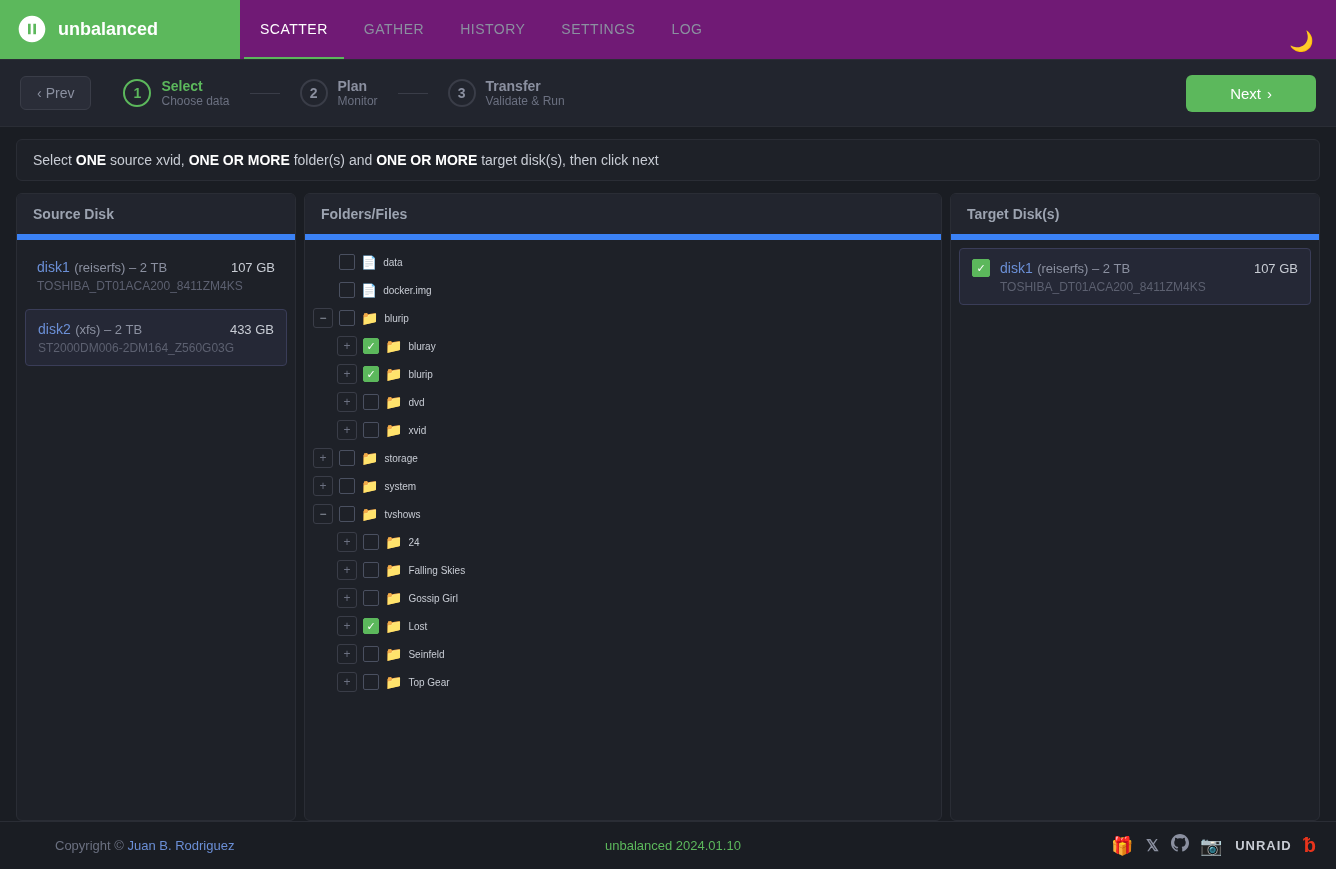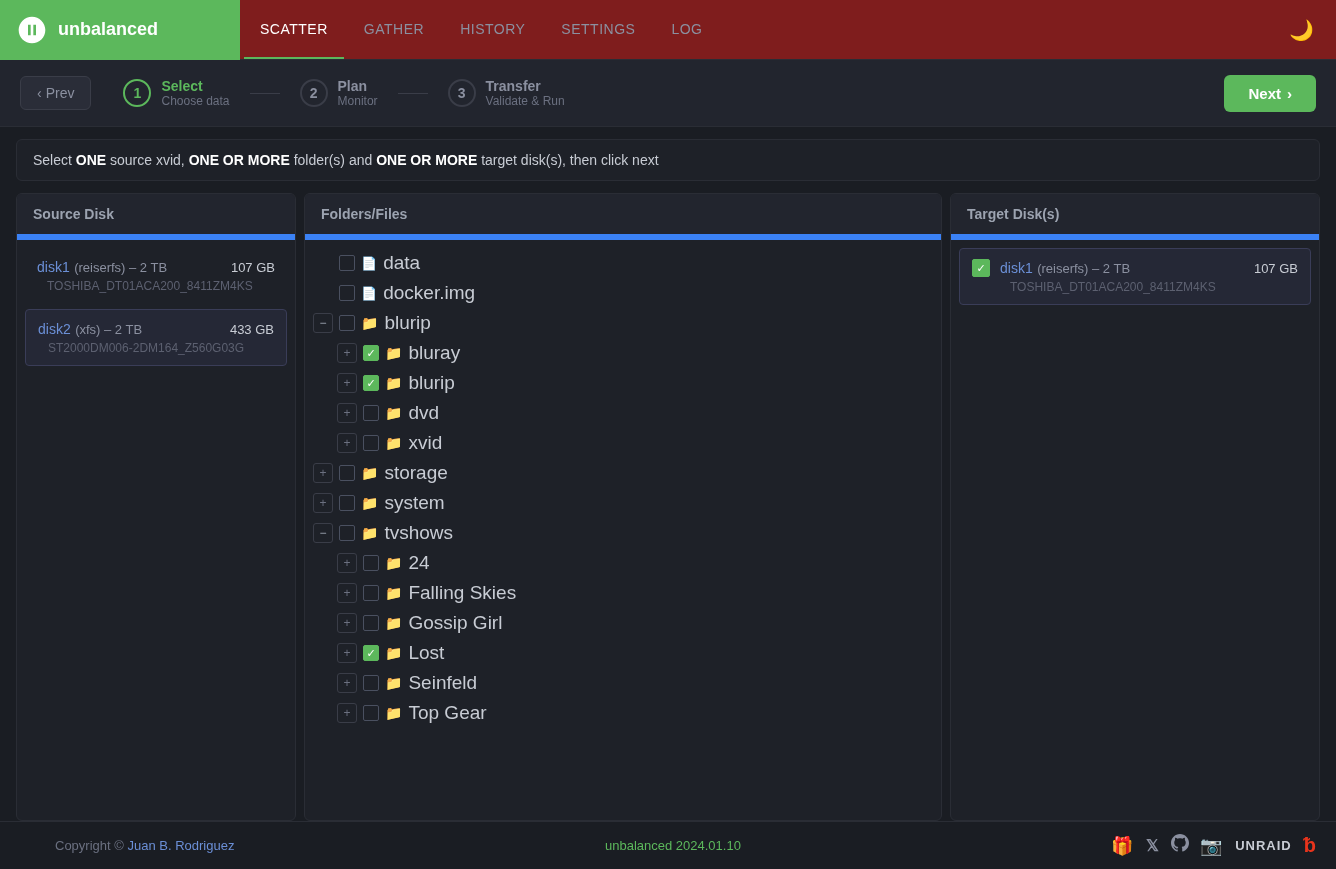--- a/index.html
+++ b/index.html
@@ -8,23 +8,23 @@
       background: #1a1d23;
       color: #c8ccd4;
       width: 1336px;
       min-height: 869px;
       display: flex;
       flex-direction: column;
     }
 
     
     .header {
-      background: #7f1d1d;
-      display: flex;
-      align-items: center;
+      background: #701a75;
+      display: flex;
+      align-items: flex-end;
       height: 60px;
       border-bottom: 1px solid #2a2d35;
     }
     .logo-area {
       background: #5cb85c;
       width: 240px;
       height: 60px;
       display: flex;
       align-items: center;
       gap: 10px;
@@ -150,25 +150,25 @@
     .step-divider {
       width: 30px;
       height: 1px;
       background: #3a3d48;
     }
     .next-btn {
       margin-left: auto;
       background: #5cb85c;
       border: none;
       color: white;
-      padding: 10px 24px;
+      padding: 10px 44px;
       border-radius: 6px;
       cursor: pointer;
       font-size: 15px;
-      font-weight: 700;
+      font-weight: 400;
       display: flex;
       align-items: center;
       gap: 6px;
     }
 
     
     .info-banner {
       background: #1e2128;
       border: 1px solid #2a2d35;
       margin: 12px 16px;
@@ -246,21 +246,20 @@
       align-items: center;
     }
     .disk-size {
       color: #c8ccd4;
       font-size: 13px;
     }
     .disk-serial {
       color: #5c6070;
       font-size: 12px;
       margin-top: 3px;
-      margin-left: 10px;
     }
 
     
     .tree-item {
       display: flex;
       align-items: center;
       padding: 4px 4px;
       font-size: 13px;
       cursor: pointer;
       border-radius: 3px;
@@ -309,21 +308,21 @@
       font-size: 14px;
       margin-right: 6px;
     }
     .file-icon {
       color: #6b7080;
       font-size: 13px;
       margin-right: 6px;
     }
     .tree-label {
       color: #c8ccd4;
-      font-size: 19px;
+      font-size: 10px;
     }
     .indent-1 { padding-left: 0; }
     .indent-2 { padding-left: 24px; }
 
     
     .target-disk-item {
       padding: 10px 12px;
       border-radius: 4px;
       margin-bottom: 6px;
       background: #252836;

